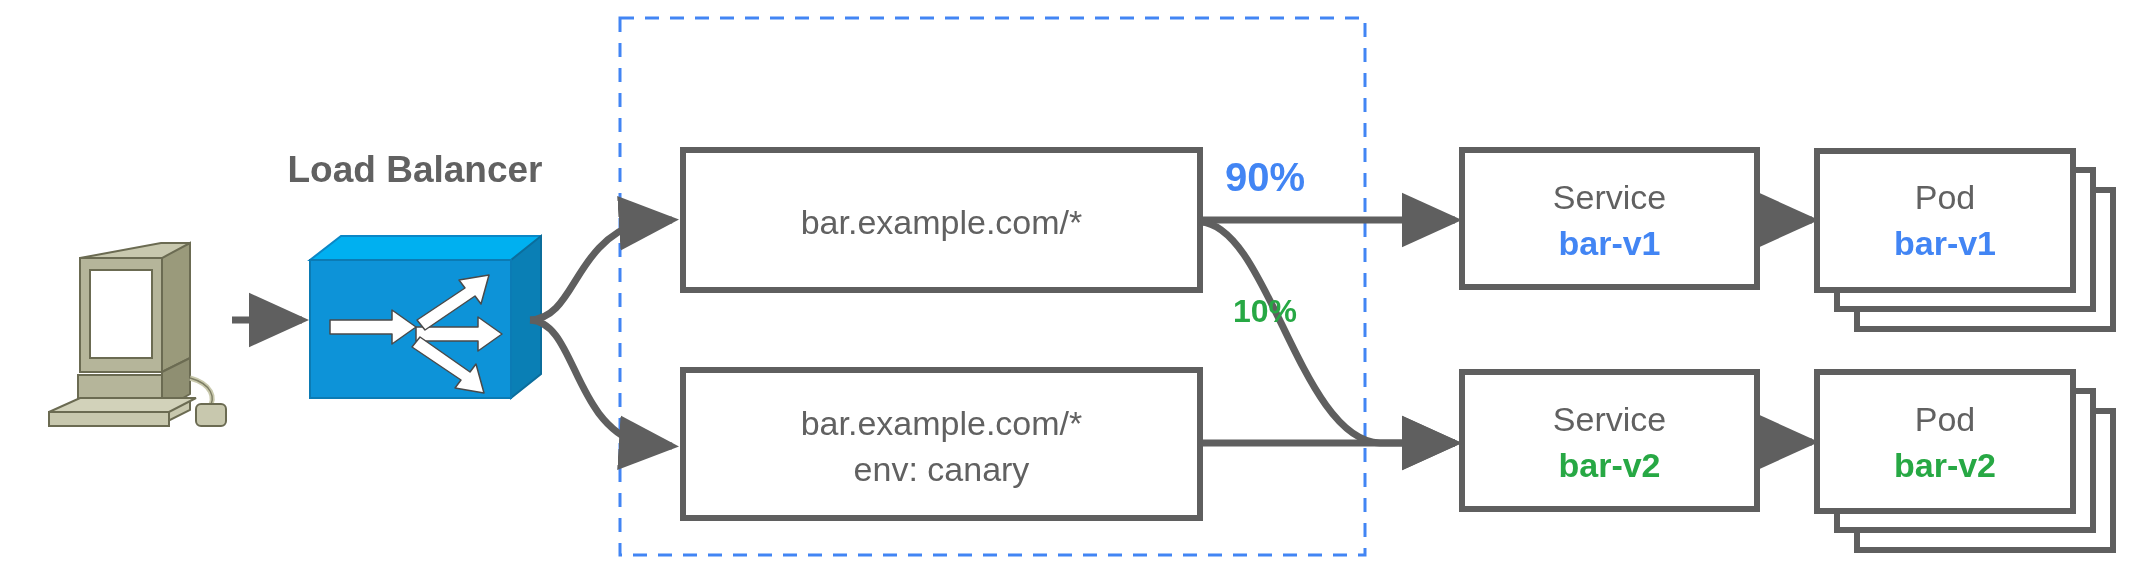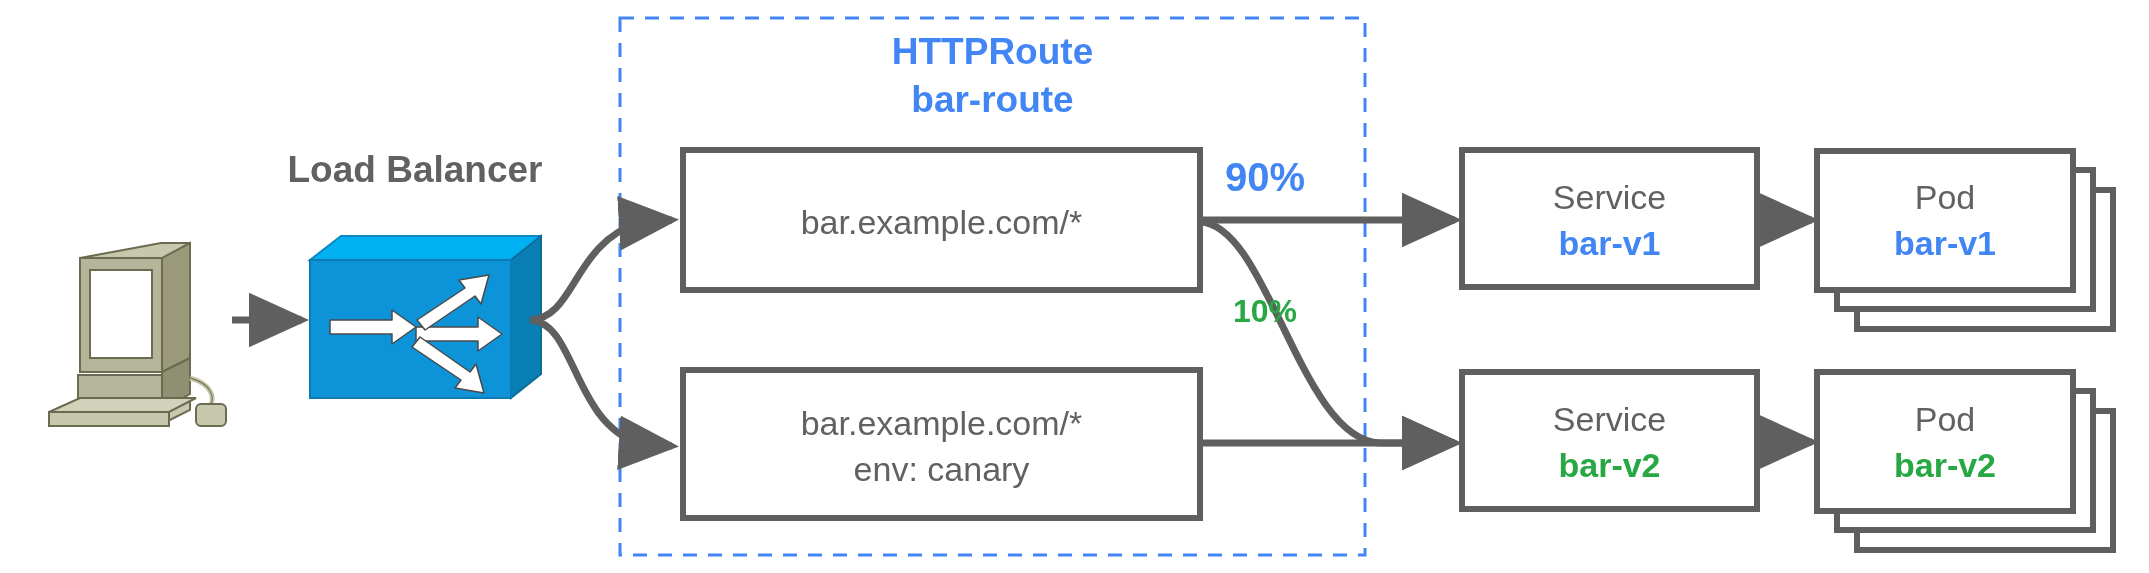--- a/index.html
+++ b/index.html
@@ -128,22 +128,20 @@
       <rect x="1817" y="151" width="256" height="139" fill="#ffffff" stroke="#5f5f5f" stroke-width="6"></rect>
     </g>
 
     <g>
       <rect x="1857" y="411" width="256" height="139" fill="#ffffff" stroke="#5f5f5f" stroke-width="6"></rect>
       <rect x="1837" y="391" width="256" height="139" fill="#ffffff" stroke="#5f5f5f" stroke-width="6"></rect>
       <rect x="1817" y="372" width="256" height="139" fill="#ffffff" stroke="#5f5f5f" stroke-width="6"></rect>
     </g>
   </svg>
 
-  <div class="lbl blue-bold" style="left:620px; top:28px; width:745px; font-size:37px;">HTTPRoute</div>
-  <div class="lbl blue-bold" style="left:620px; top:76px; width:745px; font-size:37px;">bar-route</div>
 
   <div class="lbl gray-bold" style="left:265px; top:146px; width:300px; font-size:37px;">Load Balancer</div>
 
   <div class="lbl gray-reg" style="left:683px; top:201px; width:517px; font-size:34px;">bar.example.com/*</div>
 
   <div class="lbl gray-reg" style="left:683px; top:402px; width:517px; font-size:34px;">bar.example.com/*</div>
   <div class="lbl gray-reg" style="left:683px; top:448px; width:517px; font-size:34px;">env: canary</div>
 
   <div class="lbl blue-bold" style="left:1210px; top:152px; width:110px; font-size:40px;">90%</div>
   <div class="lbl green-bold" style="left:1210px; top:291px; width:110px; font-size:32px;">10%</div>

